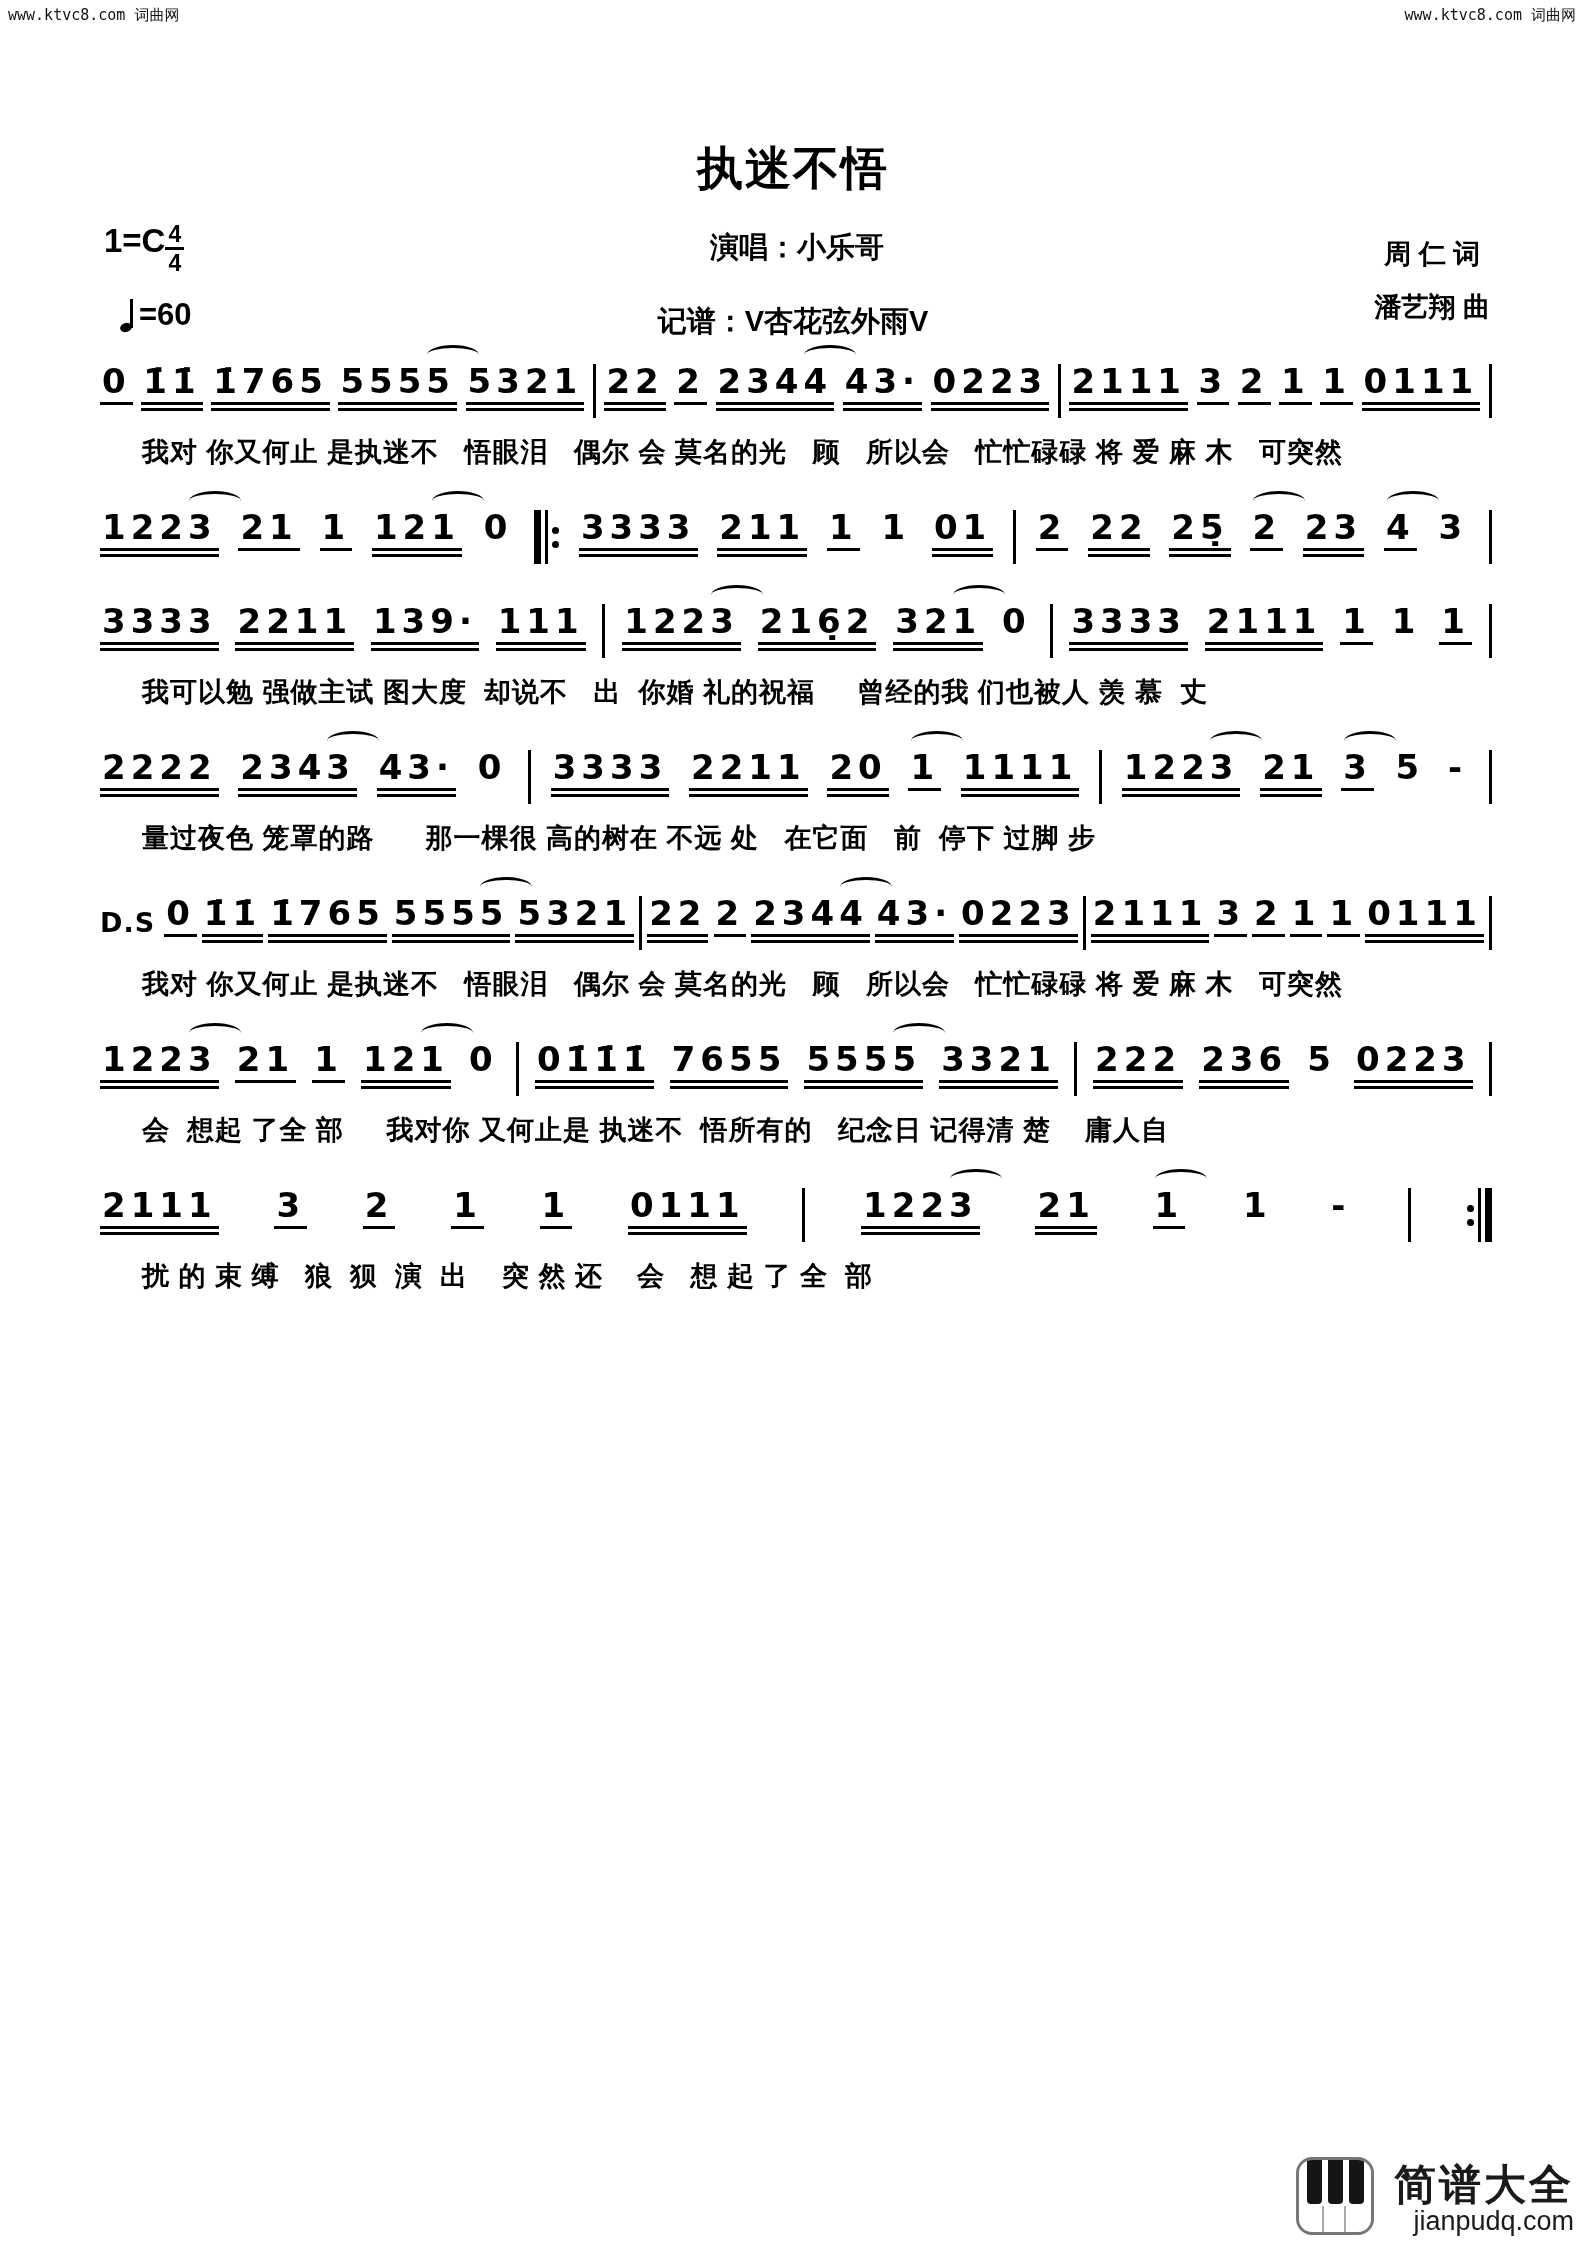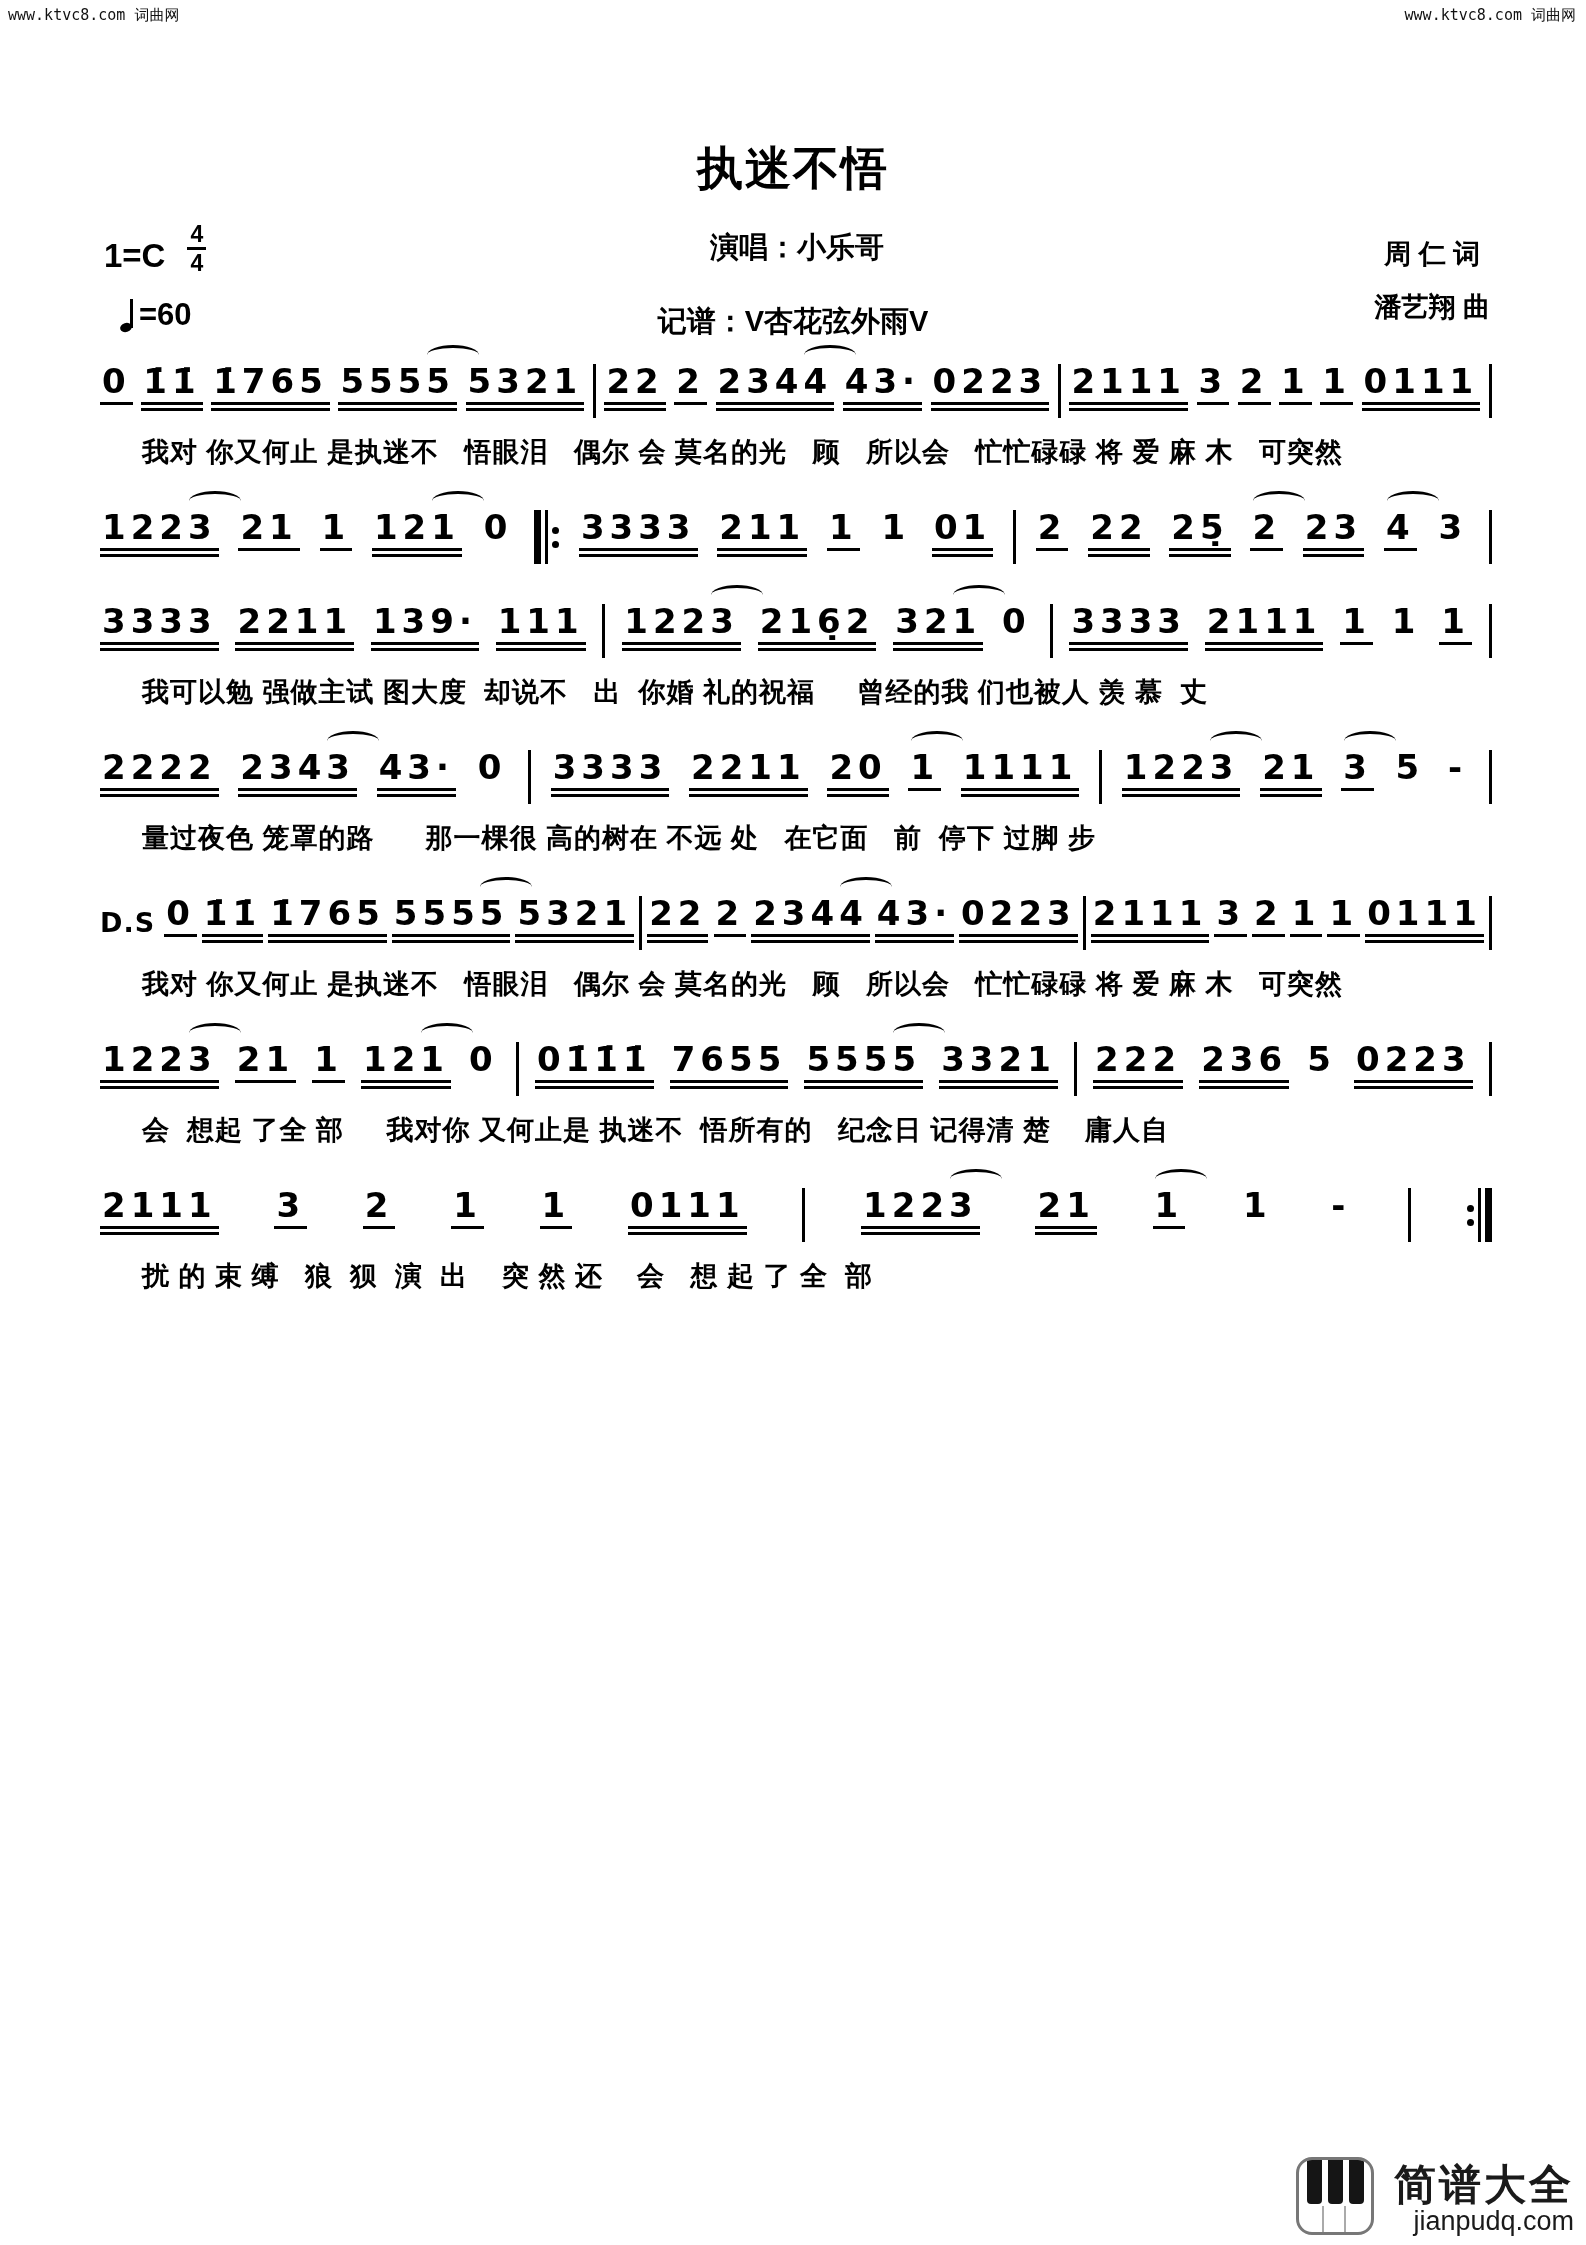--- a/index.html
+++ b/index.html
@@ -5,21 +5,21 @@
   html,body{margin:0;padding:0;background:#fff;}
   .page{position:relative;width:1586px;height:2245px;background:#fff;overflow:hidden;
         font-family:"Liberation Sans","DejaVu Sans",sans-serif;color:#000;}
   .wm{position:absolute;top:6px;font-family:"DejaVu Sans Mono",monospace;font-size:15px;color:#111;}
   .wm.left{left:8px;}
   .wm.right{right:10px;}
   .title{position:absolute;top:138px;left:0;width:100%;text-align:center;
          font-size:46px;font-weight:bold;letter-spacing:2px;}
   .singer{position:absolute;top:228px;left:4px;width:100%;text-align:center;font-size:29px;font-weight:bold;}
   .transcriber{position:absolute;top:302px;left:0;width:100%;text-align:center;font-size:29px;font-weight:bold;}
-  .keybox{position:absolute;left:104px;top:222px;font-size:33px;font-weight:bold;display:flex;align-items:flex-end;gap:22px;}
+  .keybox{position:absolute;left:104px;top:222px;font-size:33px;font-weight:bold;display:flex;align-items:flex-start;gap:0;}
   .ts{display:inline-flex;flex-direction:column;align-items:center;font-size:23px;line-height:1.05;font-weight:bold;}
   .ts .top{border-bottom:3px solid #000;padding:0 3px 1px;}
   .ts .bot{padding-top:1px;}
   .tempo{position:absolute;left:120px;top:295px;display:flex;align-items:center;gap:4px;
          font-size:31px;font-weight:bold;height:40px;}
   .qnote{position:relative;display:inline-block;width:15px;height:36px;}
   .qnote::before{content:'';position:absolute;bottom:1px;left:0;width:12px;height:9px;background:#000;
                  border-radius:50%;transform:rotate(-18deg);}
   .qnote::after{content:'';position:absolute;right:2px;top:2px;width:3px;height:29px;background:#000;}
   .credits{position:absolute;right:96px;top:228px;text-align:center;font-size:27px;font-weight:bold;line-height:1.95;}

